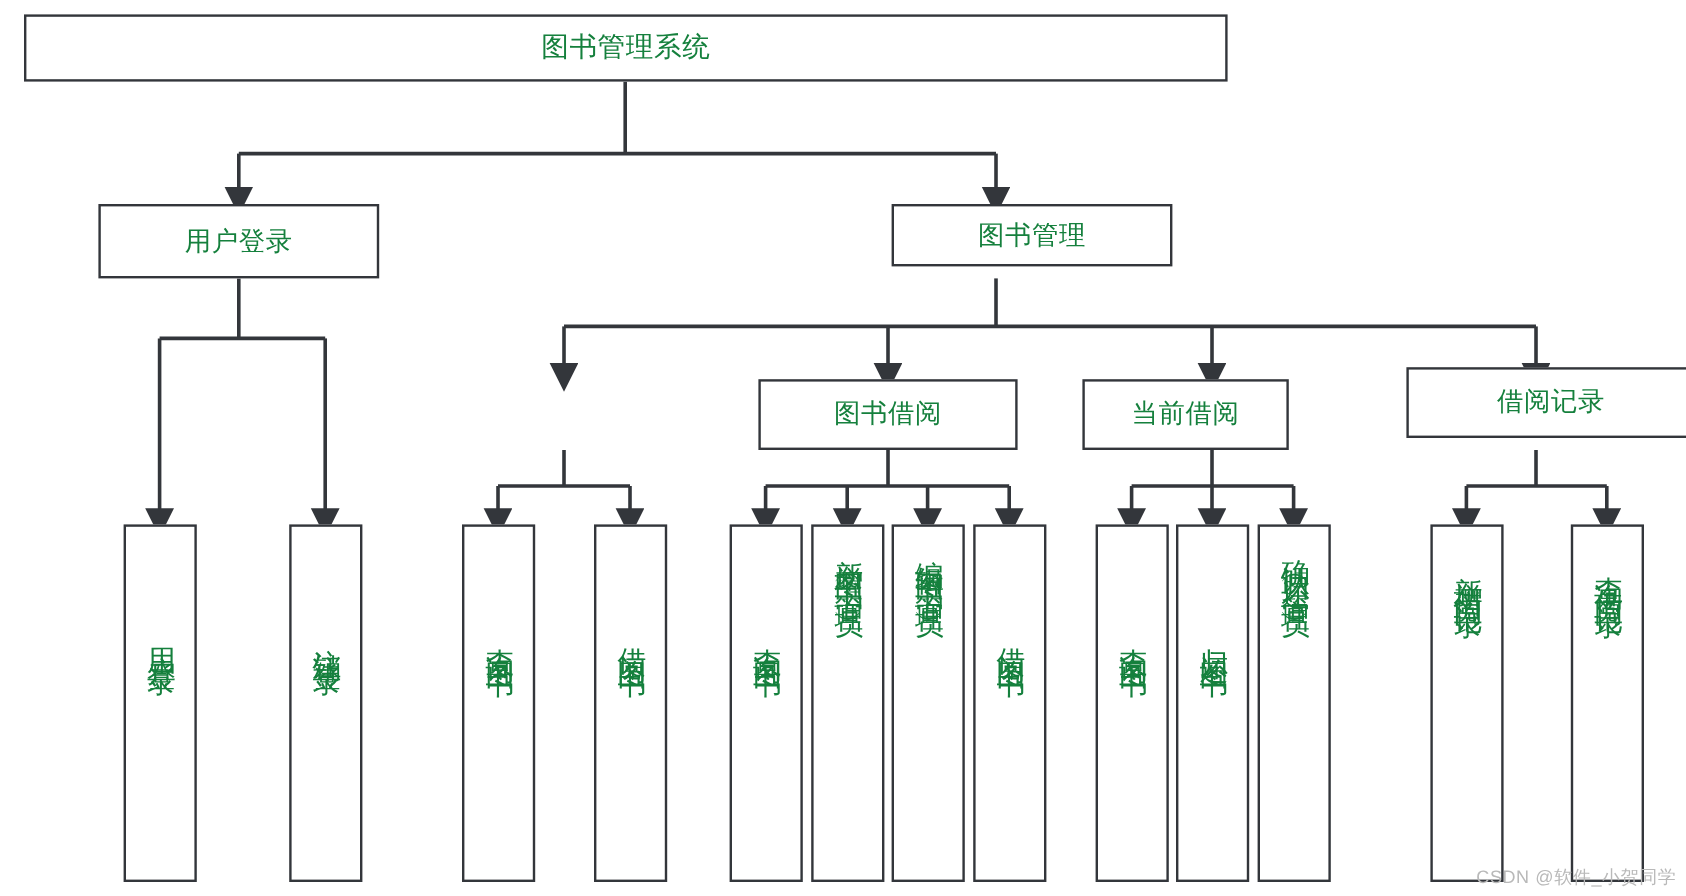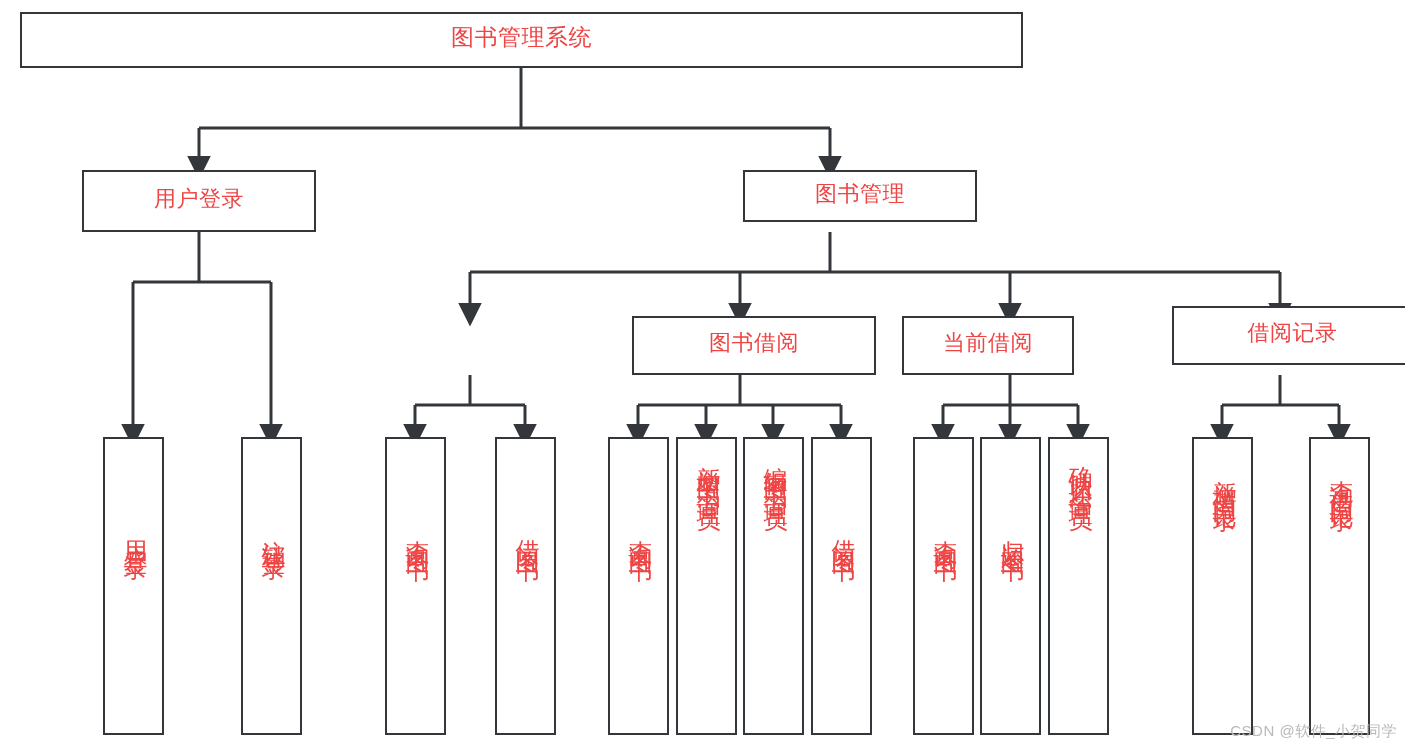--- a/index.html
+++ b/index.html
@@ -27,22 +27,22 @@
   .node-box {
     position: absolute;
     box-sizing: border-box;
     border: 2px solid #33363b;
     background: #ffffff;
     display: flex;
     align-items: center;
     justify-content: center;
   }
   .node-label {
-    color: #ef4444;
-    font-family: Liberation Mono, monospace;
+    color: #15803d;
+    font-family: Liberation Sans, sans-serif;
     font-size: 22px;
     line-height: 1.12;
     letter-spacing: 0.5px;
     white-space: nowrap;
     text-align: center;
   }
   .node-root .node-label { font-size: 23px; }
   .node-leaf {
     align-items: flex-start;
     justify-content: center;
@@ -145,21 +145,21 @@
     <span class="node-label">图书管理系统</span>
   </div>
 
   <div class="node-box node-l2" style="left:82px; top:170px; width:234px; height:62px;">
     <span class="node-label">用户登录</span>
   </div>
   <div class="node-box node-l2" style="left:743px; top:170px; width:234px; height:52px;">
     <span class="node-label">图书管理</span>
   </div>
 
-  <div class="node-box node-l3" style="left:632px; top:316px; width:244px; height:59px;">
+  <div class="node-box node-l3" style="left:632px; top:316px; width:216px; height:59px;">
     <span class="node-label">图书借阅</span>
   </div>
   <div class="node-box node-l3" style="left:902px; top:316px; width:172px; height:59px;">
     <span class="node-label">当前借阅</span>
   </div>
   <div class="node-box node-l3" style="left:1172px; top:306px; width:241px; height:59px;">
     <span class="node-label">借阅记录</span>
   </div>
 
   <div class="node-box node-leaf leaf-mid" style="left:103px; top:437px; width:61px; height:298px;">

